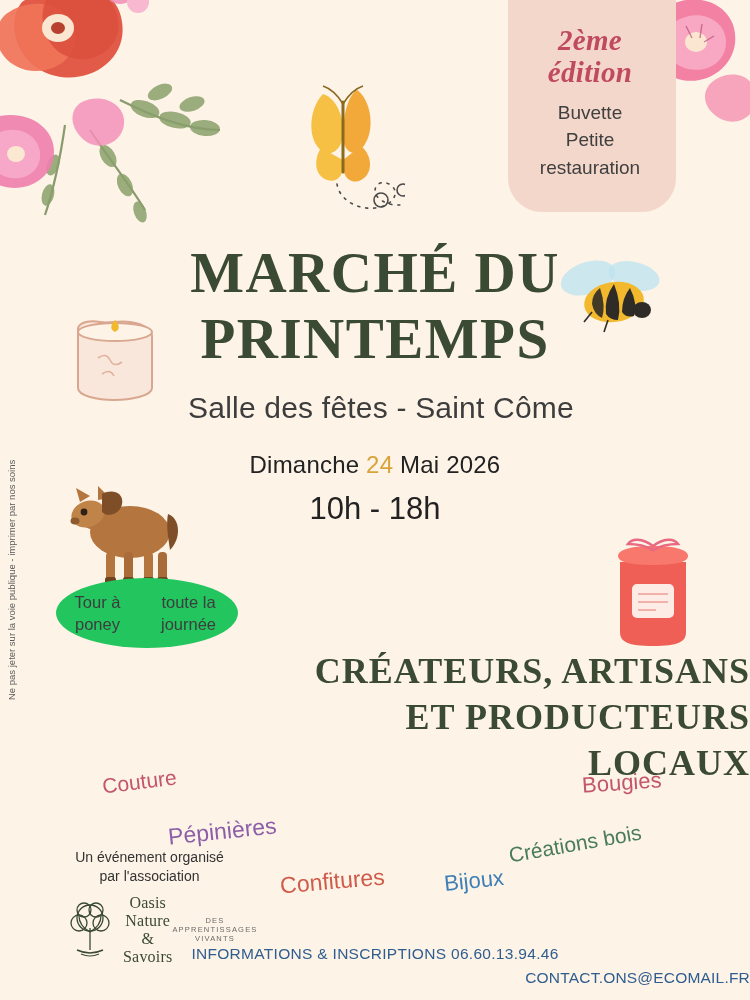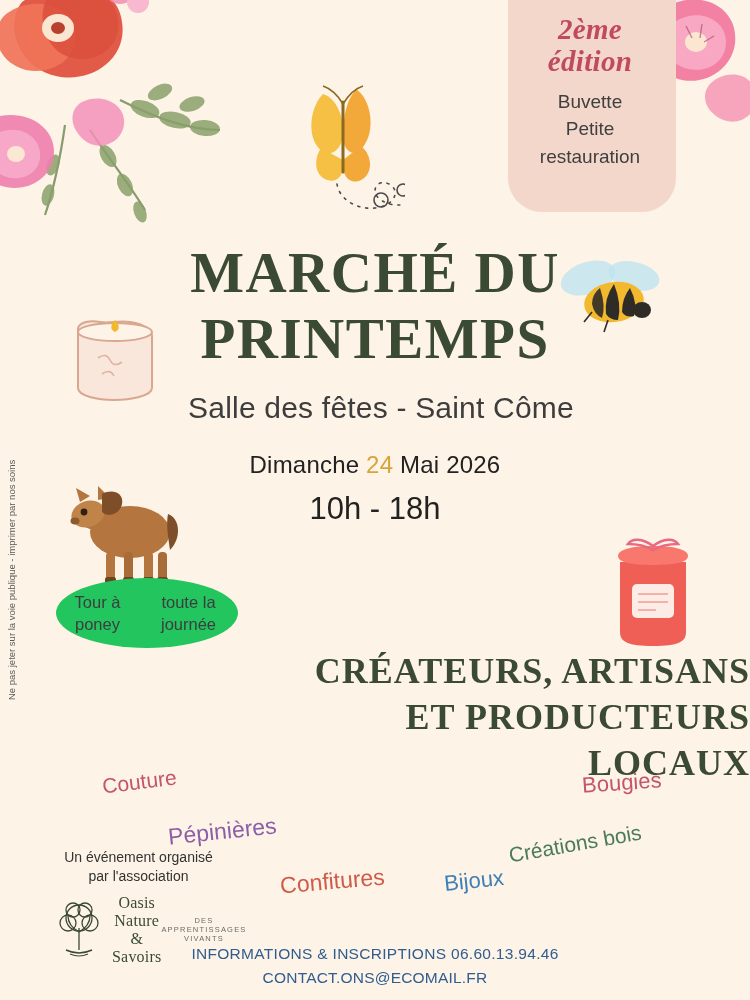--- a/index.html
+++ b/index.html
@@ -41,21 +41,21 @@
     height: 222px;
     background: #f3d7cb;
     border-radius: 0 0 34px 34px;
   }
   .badge-text {
     position: absolute;
     top: 0;
     right: 60px;
     width: 200px;
     text-align: center;
-    padding-top: 13px;
+    padding-top: 24px;
   }
   .badge-edition {
     font-family: "Liberation Serif", serif;
     font-style: italic;
     font-weight: bold;
     color: #c04a5e;
     font-size: 29px;
     line-height: 1.12;
     letter-spacing: .3px;
   }
@@ -143,21 +143,21 @@
     justify-content: center;
     text-align: center;
     color: #3d3d3d;
     font-size: 16.5px;
     line-height: 1.35;
   }
 
   
   .assoc {
     position: absolute;
-    left: 46px;
+    left: 57px;
     top: 848px;
     width: 185px;
     text-align: center;
     color: #333;
   }
   .assoc-line {
     font-size: 14px;
     line-height: 1.35;
   }
   .logo-wrap {
@@ -184,21 +184,21 @@
     position: absolute;
     left: 0;
     bottom: 10px;
     width: 750px;
     text-align: center;
     color: #2f5d8f;
     font-size: 15.5px;
     line-height: 1.55;
     letter-spacing: .3px;
   }
-  .footer .line2 { letter-spacing: .2px; }
+  .footer .line2 { letter-spacing: .2px; text-align: right; }
 
   
   .vertical-note {
     position: absolute;
     left: 6px;
     top: 700px;
     transform: rotate(-90deg);
     transform-origin: left top;
     font-size: 9.5px;
     color: #5a5a5a;

